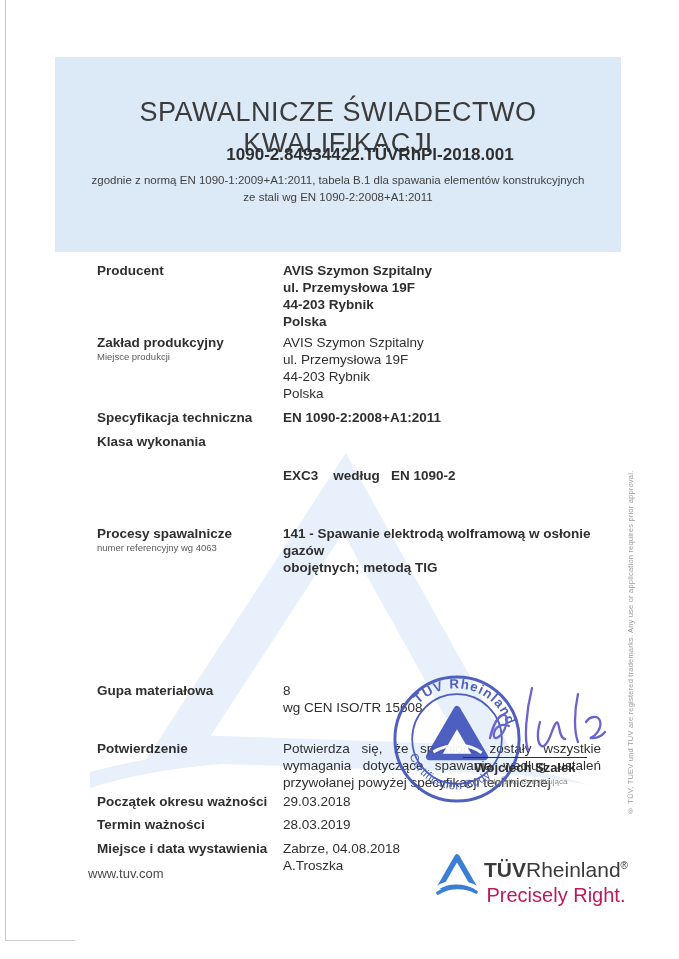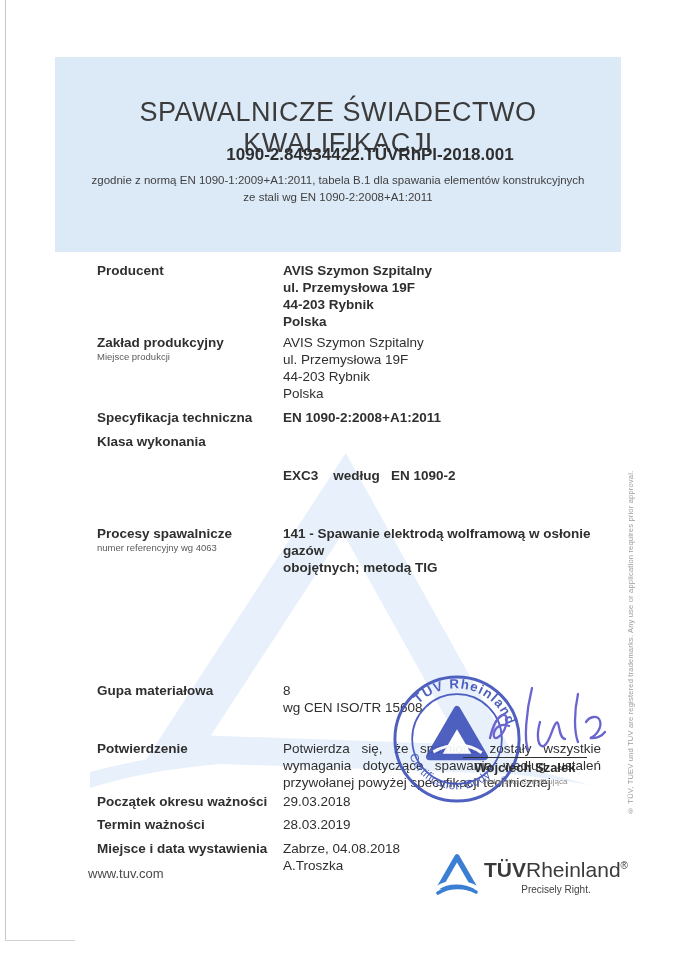--- a/index.html
+++ b/index.html
@@ -50,21 +50,21 @@
              font-size:7.5px;color:#9c9c9c;letter-spacing:.2px;z-index:2;}
 
   
   .footer-url{position:absolute;left:88px;top:866px;font-size:13px;color:#4a4a4a;z-index:2;}
   .logo{position:absolute;left:436px;top:849px;z-index:2;display:flex;align-items:flex-start;text-align:center;}
   .logo-triangle{width:42px;height:46px;margin-right:6px;margin-top:3px;}
   .logo-text-wrap{padding-top:6px;}
   .logo-line1{font-size:21px;color:#3a3a3a;line-height:22px;white-space:nowrap;}
   .logo-line1 .b{font-weight:bold;}
   .logo-line1 .reg{font-size:10px;vertical-align:super;color:#3a3a3a;}
-  .logo-tagline{font-size:10px;color:#404040;margin-top:3px;}
+  .logo-tagline{font-size:20px;color:#be185d;margin-top:3px;}
 </style>
 </head>
 <body>
 
 <div class="page">
 
   <div class="scan-edge-left"></div>
   <div class="scan-edge-bottom"></div>
 
   <svg class="watermark" viewBox="0 0 500 370">

